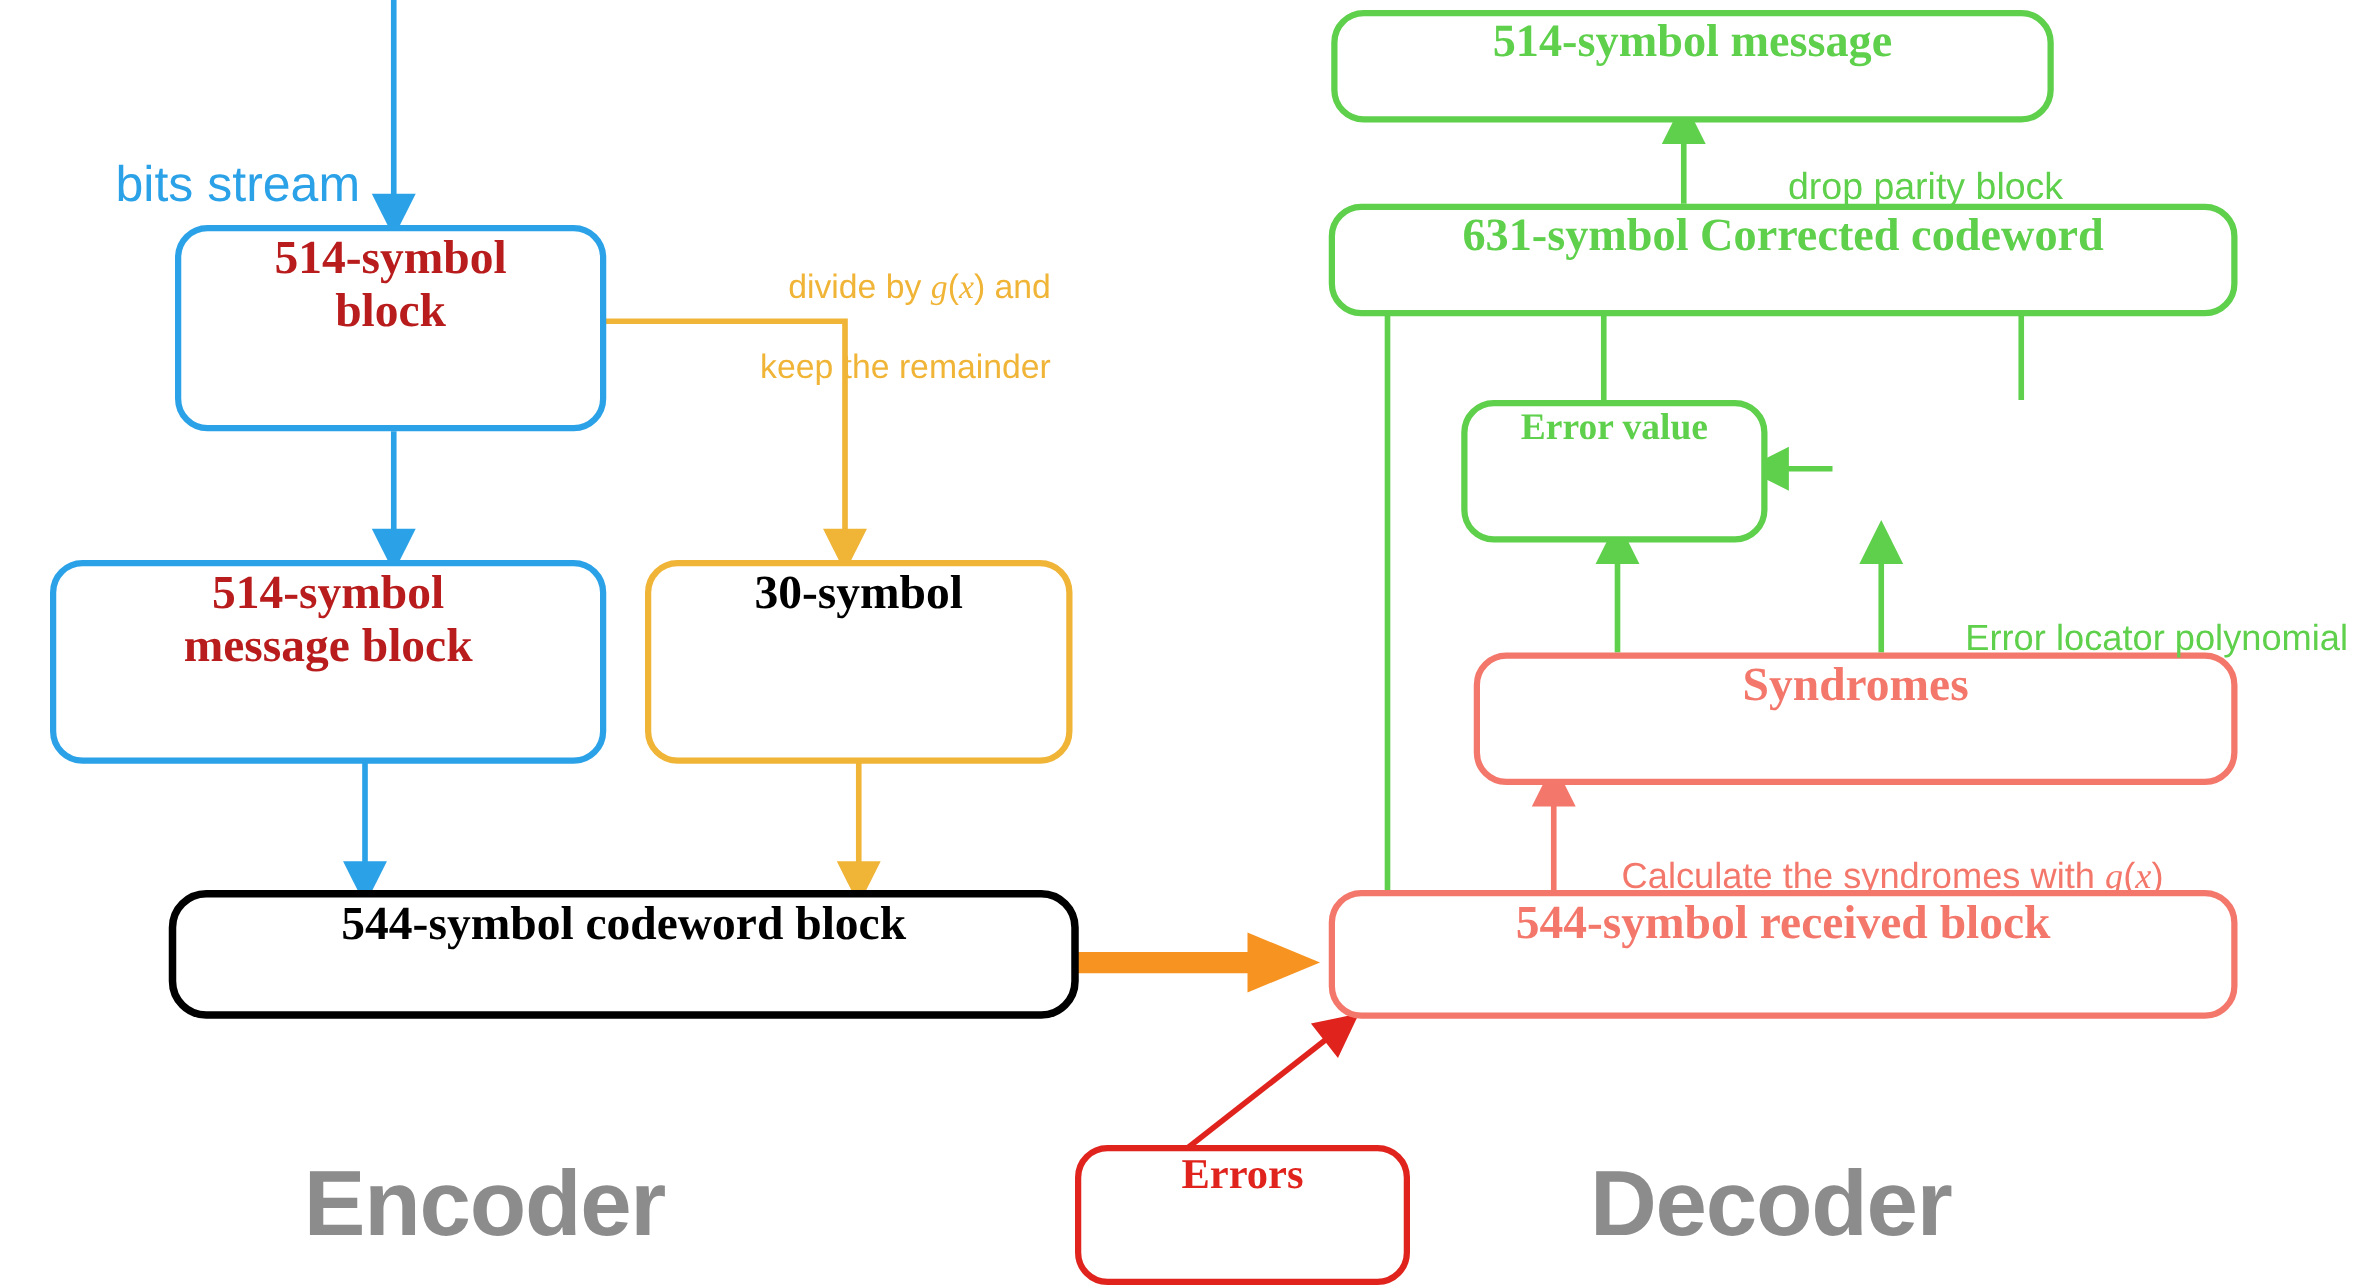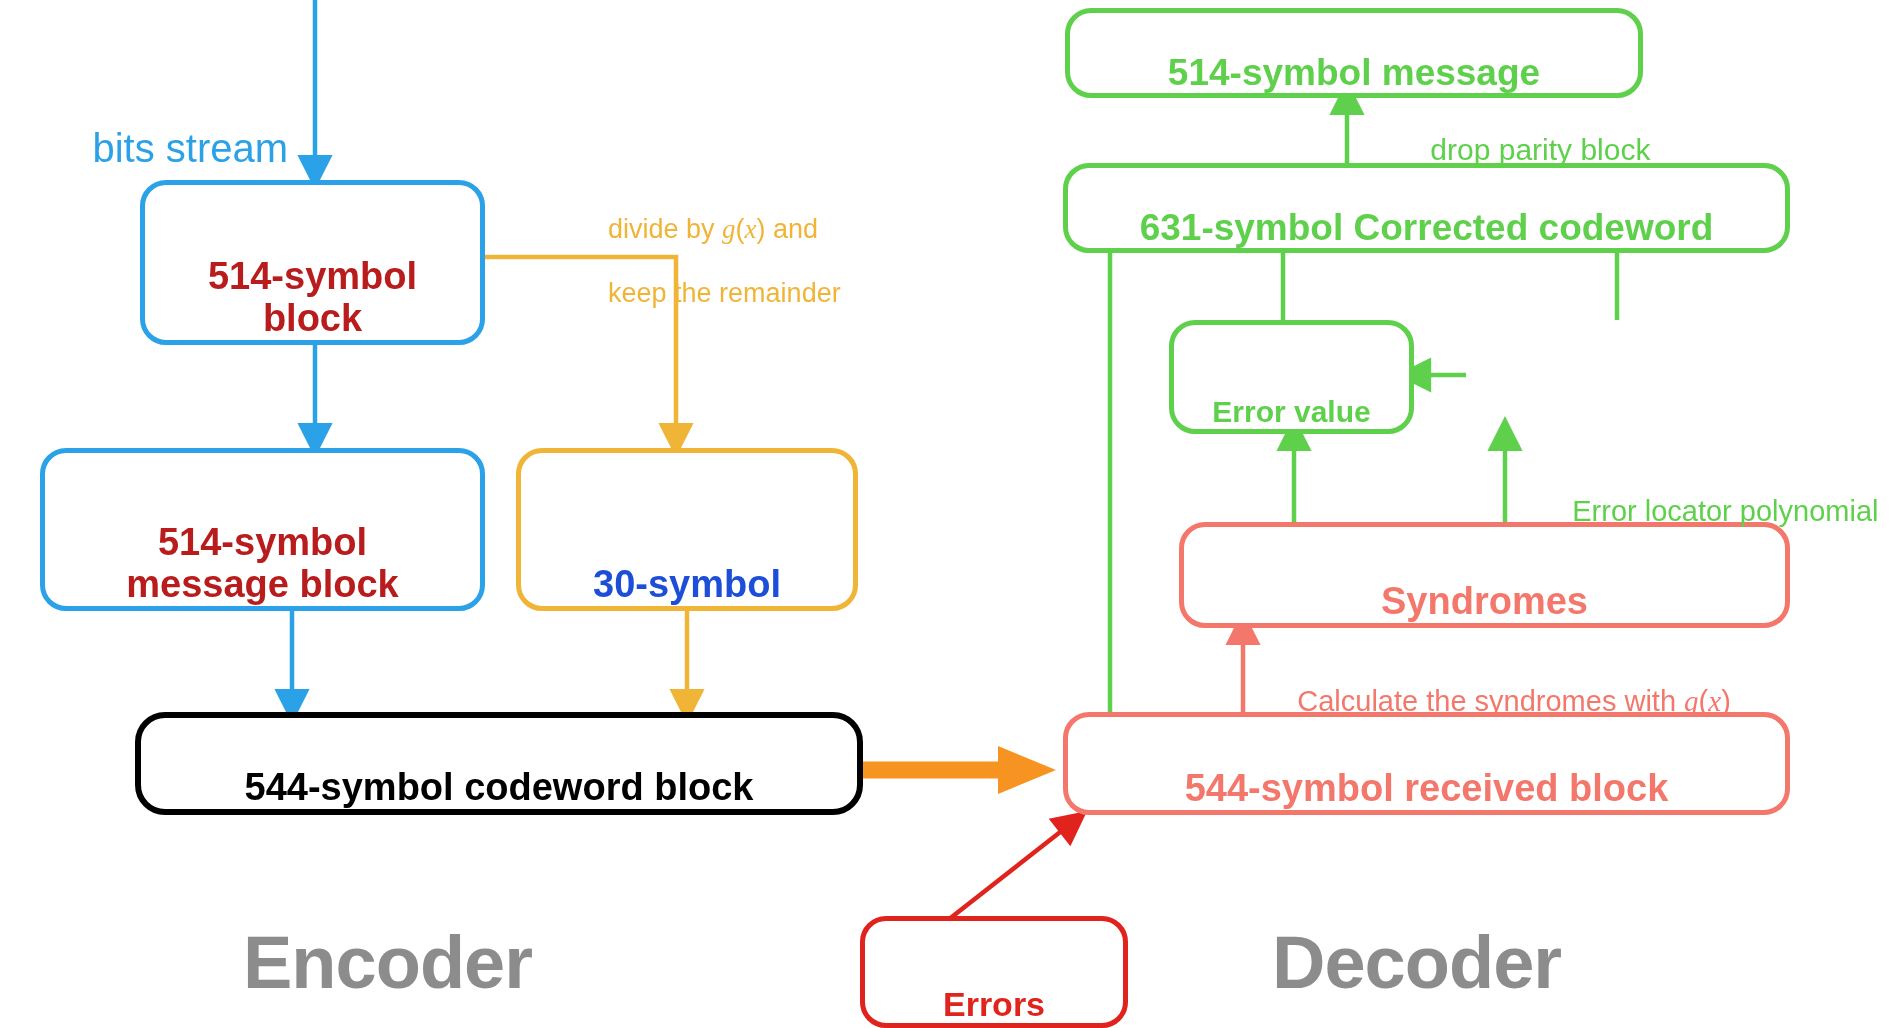--- a/index.html
+++ b/index.html
@@ -18,30 +18,31 @@
   svg#wires {
     position: absolute;
     left: 0; top: 0;
     width: 1900px;
     height: 1028px;
   }
   .node {
     position: absolute;
     box-sizing: border-box;
     display: flex;
-    align-items: flex-end;
+    align-items: flex-start;
     justify-content: center;
     text-align: center;
     background: #ffffff;
     border-style: solid;
     line-height: 1.12;
+    font-family: Liberation Serif, serif;
   }
   .node .lbl { display: block; }
   .nd-blue   { border-color: #2ba2e8; border-width: 5px; color: #b91c1c; }
-  .nd-amber  { border-color: #f0b436; border-width: 5px; color: #1d4ed8; }
+  .nd-amber  { border-color: #f0b436; border-width: 5px; color: #000000; }
   .nd-black  { border-color: #000000; border-width: 6px; color: #000000; }
   .nd-green  { border-color: #5ed04b; border-width: 5px; color: #5ed04b; }
   .nd-salmon { border-color: #f4776b; border-width: 5px; color: #f4776b; }
   .nd-red    { border-color: #e0231c; border-width: 5px; color: #e0231c; }
 
   .caption {
     position: absolute;
     color: #8c8c8c;
     font-weight: bold;
     font-size: 74px;
@@ -154,21 +155,21 @@
   </div>
 
   <div class="node nd-black" style="left:135px; top:712px; width:728px; height:103px; border-radius:30px; font-size:38px; font-weight:bold;">
     <span class="lbl">544-symbol codeword block</span>
   </div>
 
   <div class="anno anno-blue" style="left:48px; top:78px; font-size:40px;text-align:right;">
     <span>bits stream</span>
   </div>
 
-  <div class="anno anno-amber" style="left:578px; top:182px; font-size:27px; text-align:left;">
+  <div class="anno anno-amber" style="left:578px; top:182px; font-size:27px; text-align:right;">
     <span>divide by <span class="mathi">g</span>(<span class="mathi">x</span>) and</span><br>
     <span>keep the remainder</span>
   </div>
 
   <div class="node nd-red" style="left:860px; top:916px; width:268px; height:112px; border-radius:26px; font-size:34px; font-weight:bold;">
     <span class="lbl">Errors</span>
   </div>
 
   <div class="node nd-green" style="left:1065px; top:8px; width:578px; height:90px; border-radius:26px; font-size:37px; font-weight:bold;">
     <span class="lbl">514-symbol message</span>

